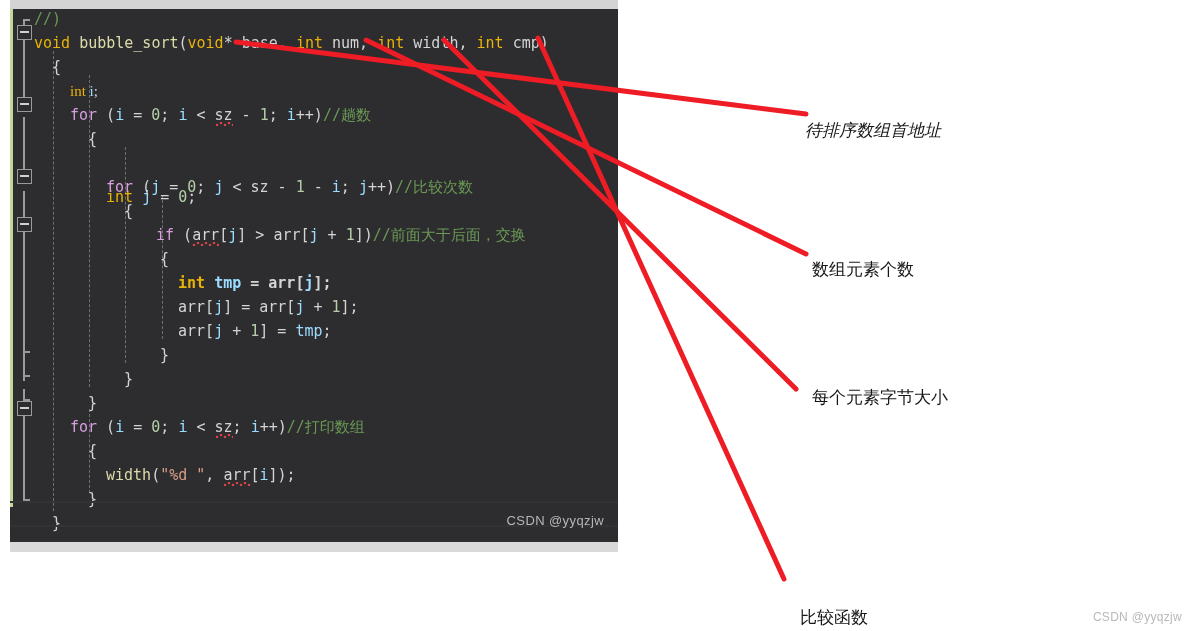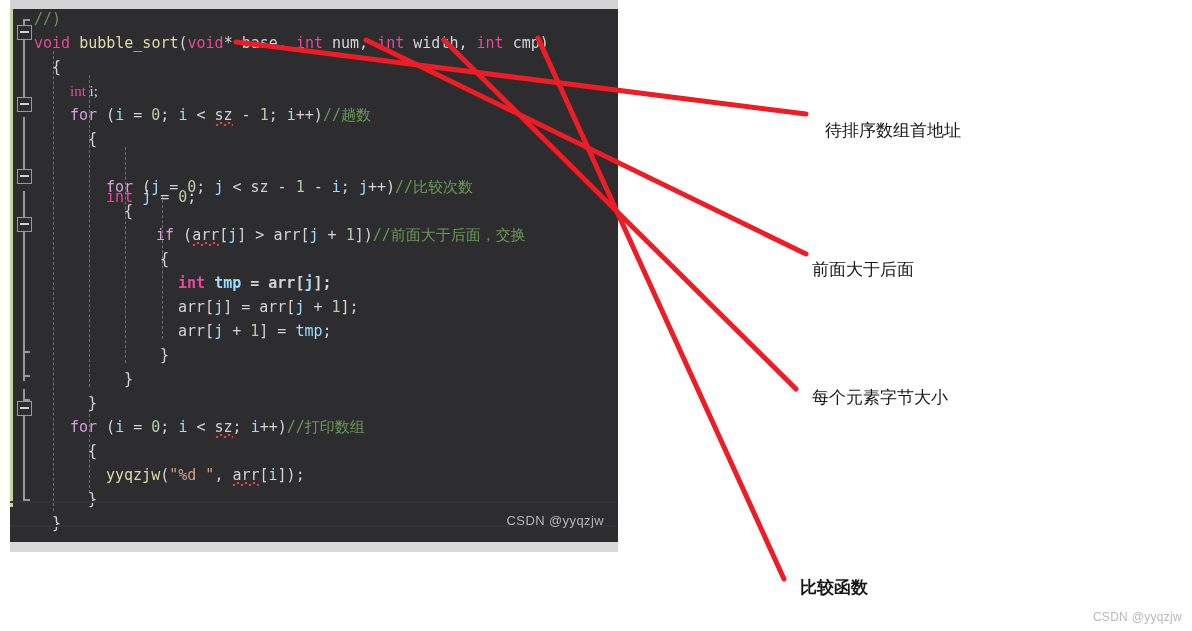--- a/index.html
+++ b/index.html
@@ -107,21 +107,21 @@
     position: absolute;
     left: 24px;
     height: 24px;
     line-height: 24px;
     white-space: pre;
     font-family: "DejaVu Sans Mono", "Liberation Mono", monospace;
     font-size: 15px;
     color: #d4d4d4;
     letter-spacing: 0px;
   }
-  .kw     { color: #ec4899; }   
+  .kw     { color: #eab308; }   
   .kwctl  { color: #d8a0df; }   
   .fn     { color: #dcdcaa; }   
   .var    { color: #9cdcfe; }   
   .num    { color: #b5cea8; }   
   .cmt    { color: #6a9955; }   
   .str    { color: #d69d85; }   
   .pl     { color: #d4d4d4; }   
   .err    { position: relative; }
   .err::after {
     content: "";
@@ -229,21 +229,21 @@
         <div class="code-line" style="top: 214px; left: 146px;"><span class="kwctl">if</span><span class="pl"> (</span><span class="pl err">arr</span><span class="pl">[</span><span class="var">j</span><span class="pl">] &gt; arr[</span><span class="var">j</span><span class="pl"> + </span><span class="num">1</span><span class="pl">])</span><span class="cmt">//前面大于后面，交换</span></div>
         <div class="code-line" style="top: 238px; left: 150px;"><span class="pl">{</span></div>
         <div class="code-line" style="top: 262px; left: 168px; font-weight: bold;"><span class="kw">int</span><span class="pl"> </span><span class="var">tmp</span><span class="pl"> = arr[</span><span class="var">j</span><span class="pl">];</span></div>
         <div class="code-line" style="top: 286px; left: 168px;"><span class="pl">arr[</span><span class="var">j</span><span class="pl">] = arr[</span><span class="var">j</span><span class="pl"> + </span><span class="num">1</span><span class="pl">];</span></div>
         <div class="code-line" style="top: 310px; left: 168px;"><span class="pl">arr[</span><span class="var">j</span><span class="pl"> + </span><span class="num">1</span><span class="pl">] = </span><span class="var">tmp</span><span class="pl">;</span></div>
         <div class="code-line" style="top: 334px; left: 150px;"><span class="pl">}</span></div>
         <div class="code-line" style="top: 358px; left: 114px;"><span class="pl">}</span></div>
         <div class="code-line" style="top: 382px; left: 78px;"><span class="pl">}</span></div>
         <div class="code-line" style="top: 406px; left: 60px;"><span class="kwctl">for</span><span class="pl"> (</span><span class="var">i</span><span class="pl"> = </span><span class="num">0</span><span class="pl">; </span><span class="var">i</span><span class="pl"> &lt; </span><span class="pl err">sz</span><span class="pl">; </span><span class="var">i</span><span class="pl">++)</span><span class="cmt">//打印数组</span></div>
         <div class="code-line" style="top: 430px; left: 78px;"><span class="pl">{</span></div>
-        <div class="code-line" style="top: 454px; left: 96px;"><span class="fn">yyqzjw</span><span class="pl">(</span><span class="str">"%d "</span><span class="pl">, </span><span class="pl err">arr</span><span class="pl">[</span><span class="var">i</span><span class="pl">]);</span></div>
+        <div class="code-line" style="top: 454px; left: 96px;"><span class="fn">width</span><span class="pl">(</span><span class="str">"%d "</span><span class="pl">, </span><span class="pl err">arr</span><span class="pl">[</span><span class="var">i</span><span class="pl">]);</span></div>
         <div class="code-line" style="top: 478px; left: 78px;"><span class="pl">}</span></div>
         <div class="code-line" style="top: 502px; left: 42px;"><span class="pl">}</span></div>
       </div>
 
     <div class="band" style="top:492px; height:2px;"></div>
     <div class="band" style="top:516px; height:2px;"></div>
 
     <div id="editor-watermark">CSDN @yyqzjw</div>
   </div>
 
@@ -253,19 +253,19 @@
 <svg id="annot-svg" viewBox="0 0 1192 631" xmlns="http://www.w3.org/2000/svg">
   <g id="annot-lines">
       <line x1="236" y1="42" x2="806" y2="114" stroke="#ee1c25" stroke-width="5" stroke-linecap="round"></line>
       <line x1="366" y1="40" x2="806" y2="254" stroke="#ee1c25" stroke-width="5" stroke-linecap="round"></line>
       <line x1="444" y1="40" x2="796" y2="389" stroke="#ee1c25" stroke-width="5" stroke-linecap="round"></line>
       <line x1="538" y1="38" x2="784" y2="579" stroke="#ee1c25" stroke-width="5" stroke-linecap="round"></line>
     </g>
 </svg>
 
 <div id="annot-labels">
-    <div class="annot-label" style="left: 825px; top: 119px;">待排序数组首地址</div>
-    <div class="annot-label" style="left: 812px; top: 258px;">前面大于后面</div>
+    <div class="annot-label" style="left: 805px; top: 119px; font-style: italic;">待排序数组首地址</div>
+    <div class="annot-label" style="left: 812px; top: 258px;">数组元素个数</div>
     <div class="annot-label" style="left: 812px; top: 386px;">每个元素字节大小</div>
-    <div class="annot-label" style="left: 800px; top: 576px; font-weight: bold;">比较函数</div>
+    <div class="annot-label" style="left: 800px; top: 606px;">比较函数</div>
   </div>
 
 <div id="page-watermark">CSDN @yyqzjw</div>
 
 </body></html>

